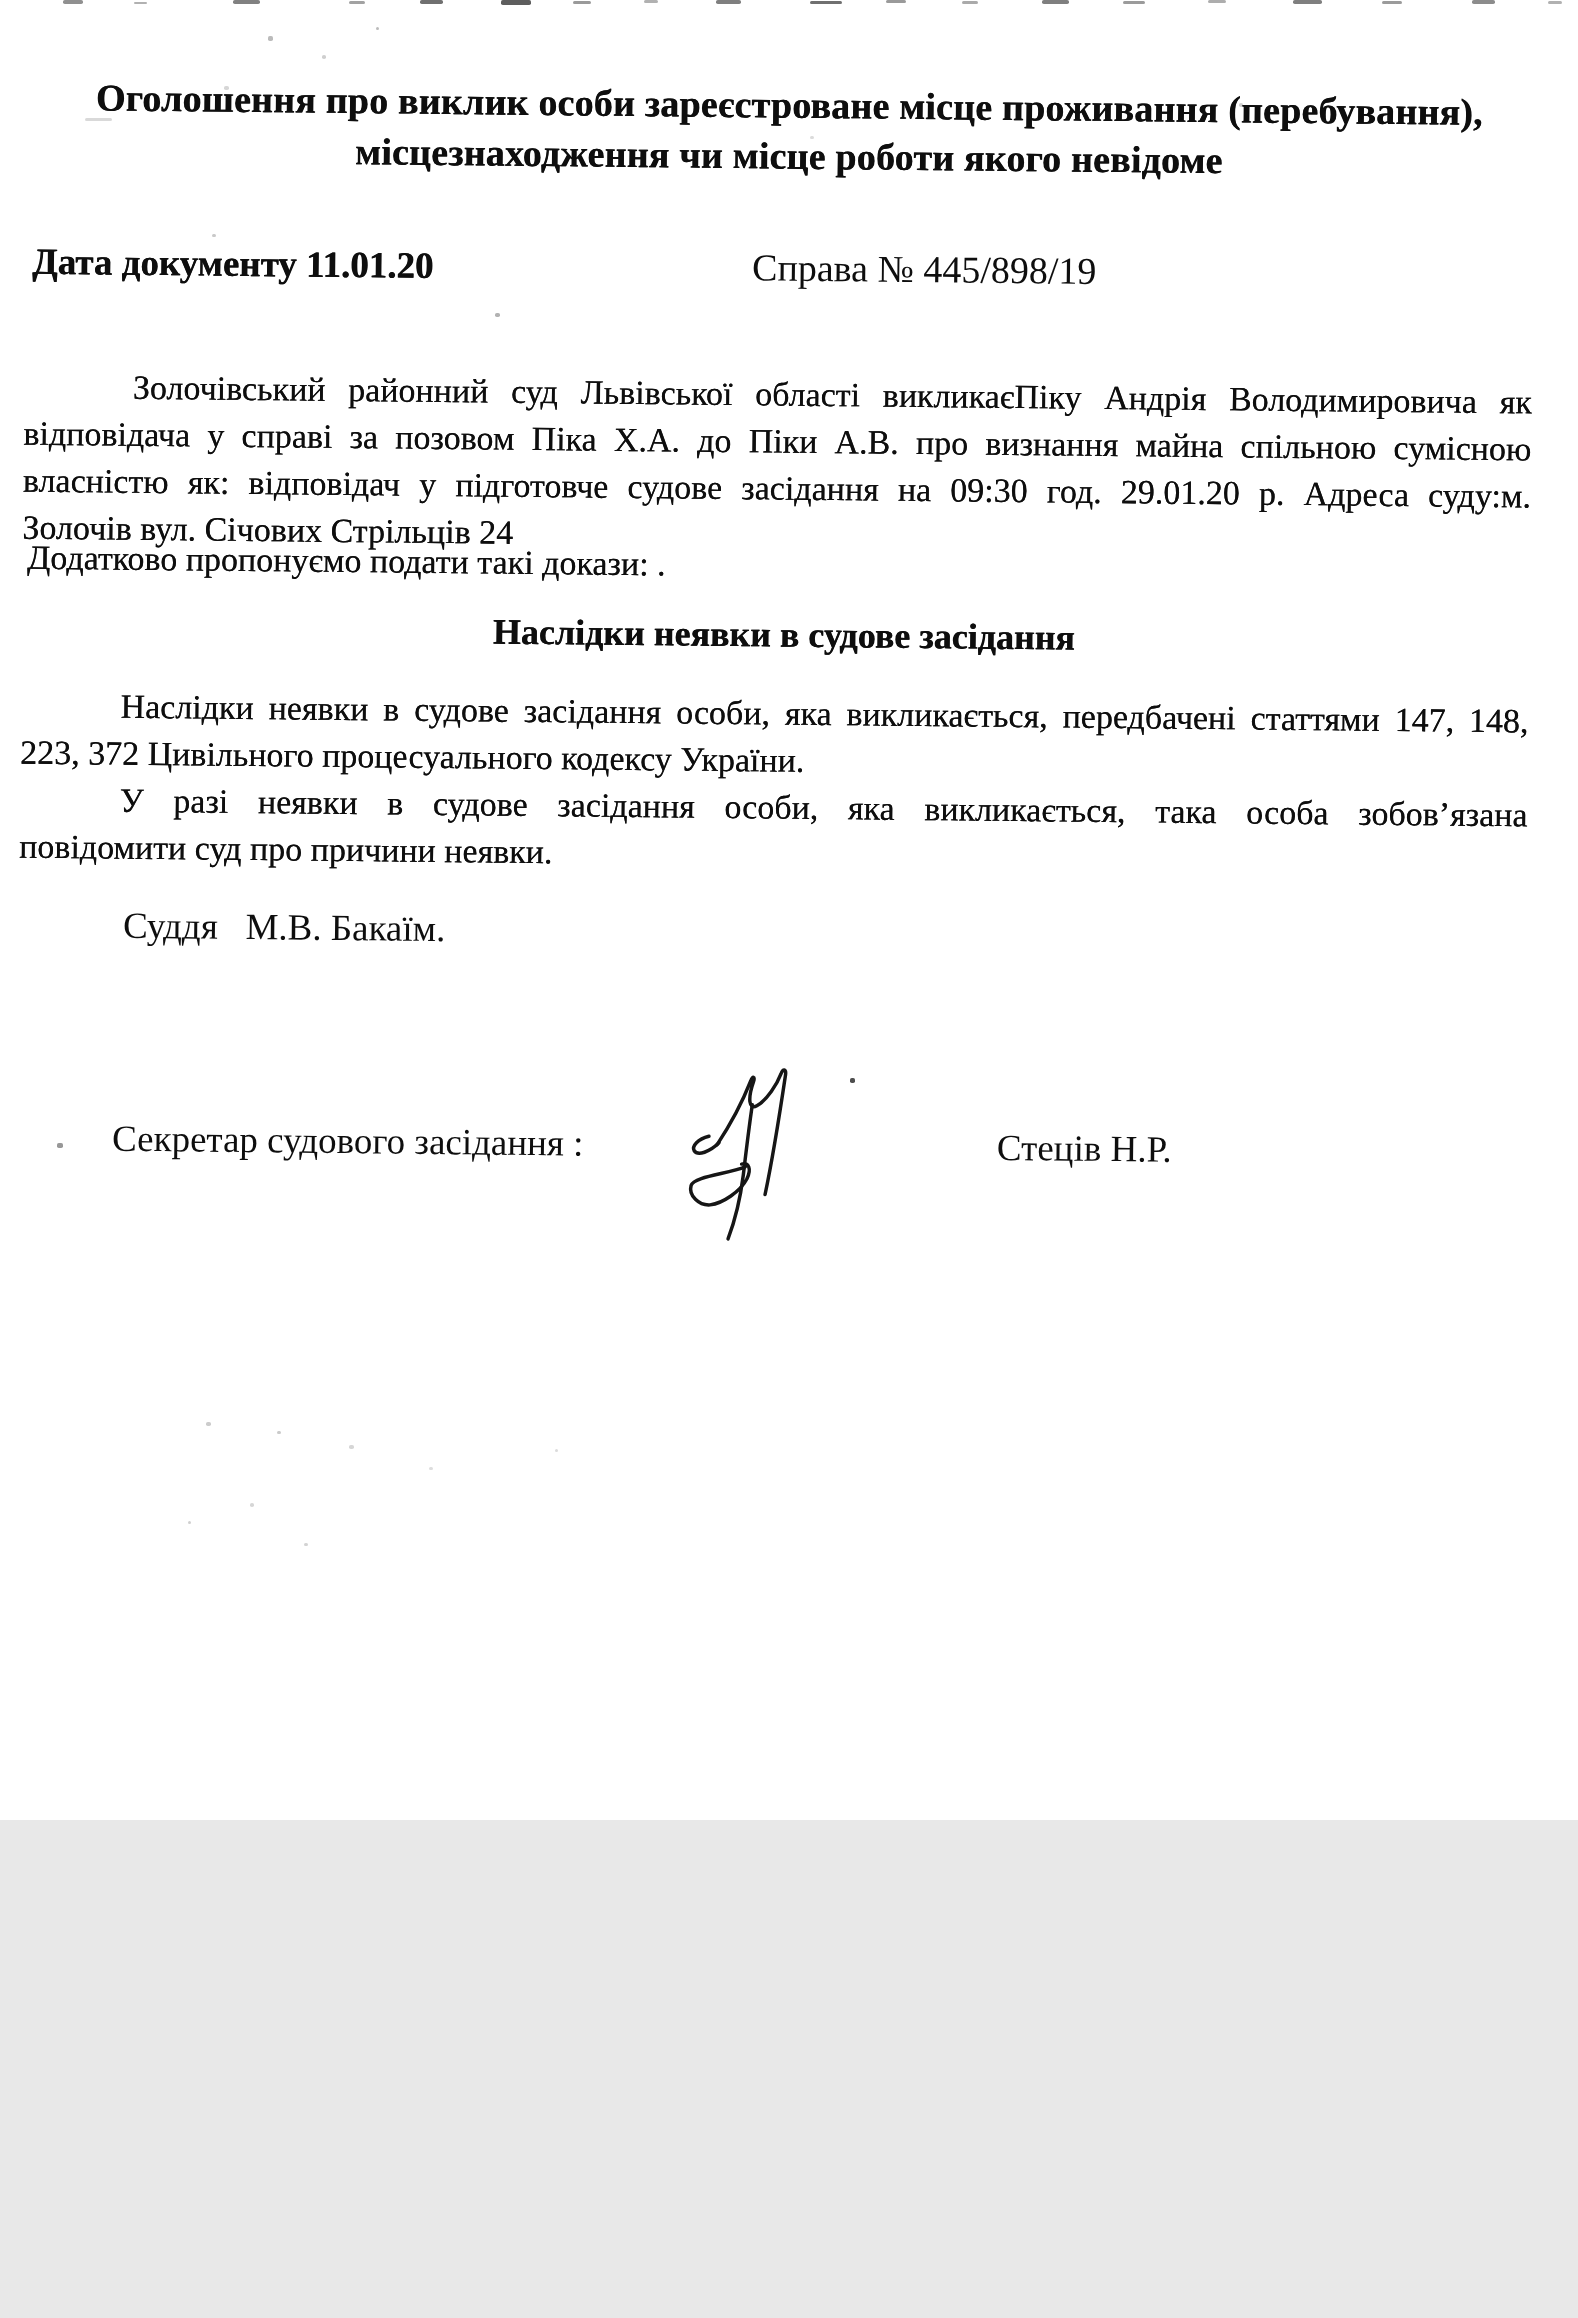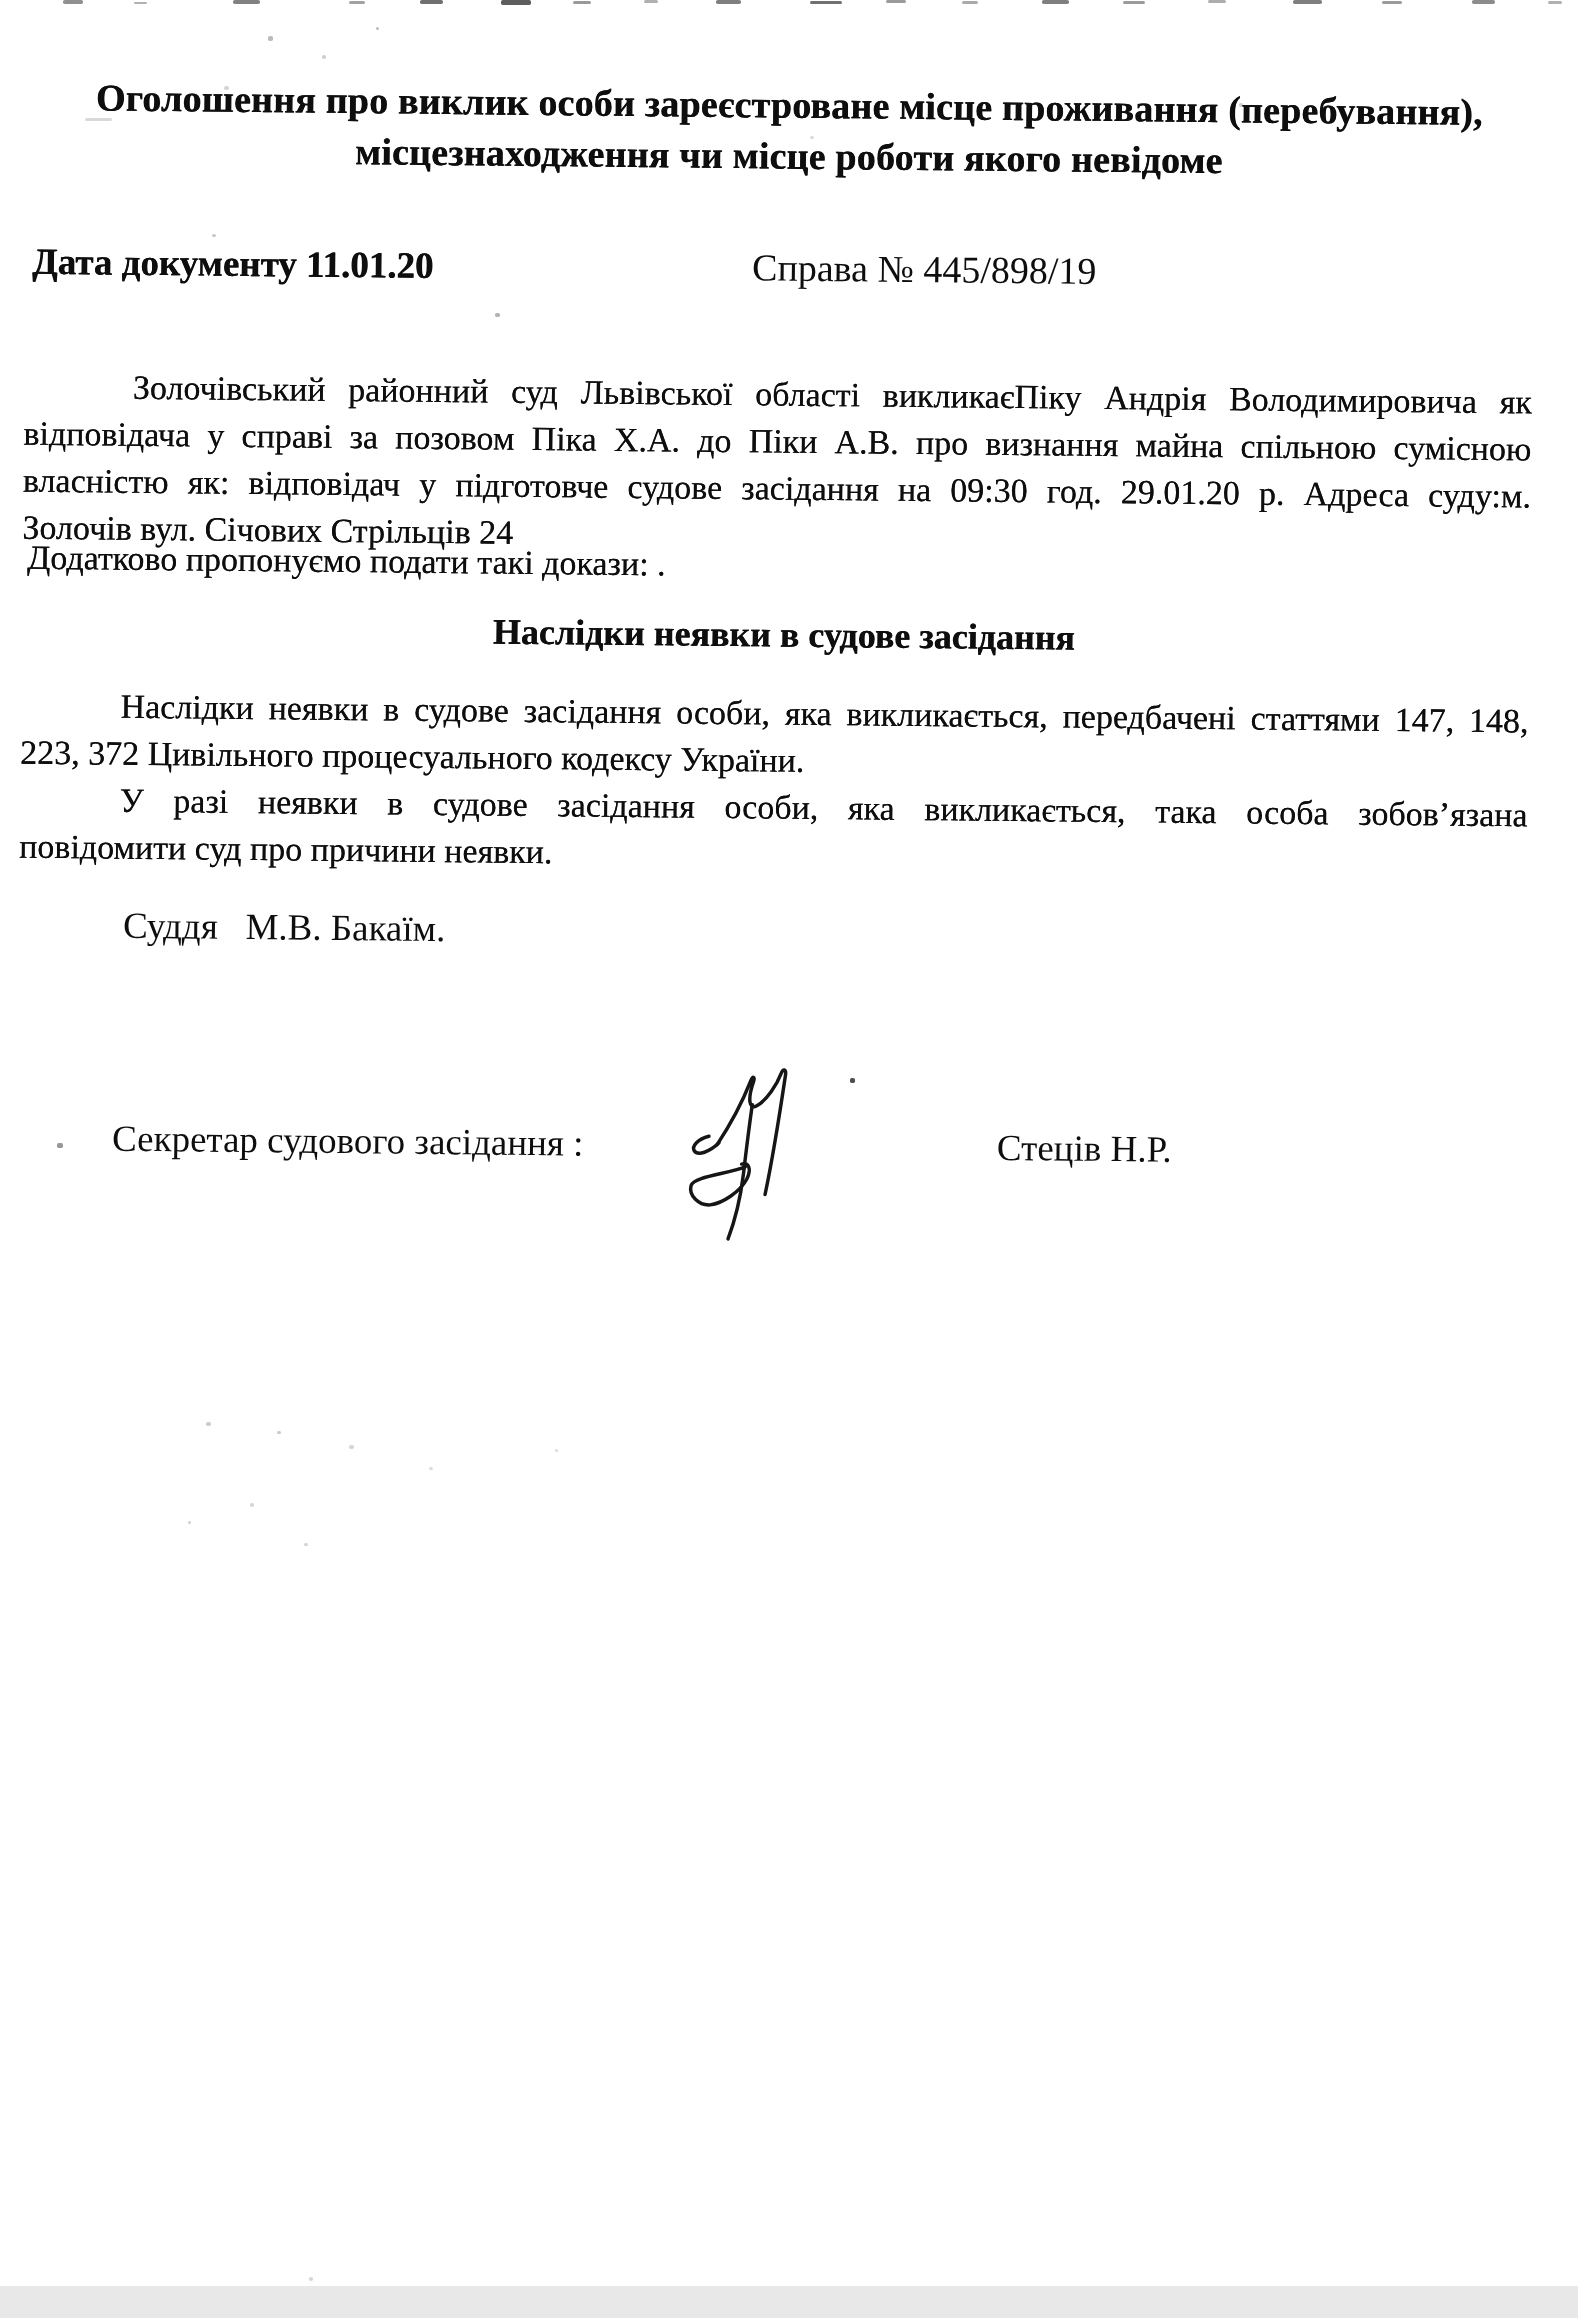--- a/index.html
+++ b/index.html
@@ -1,18 +1,18 @@
 <!DOCTYPE html>
 <html style="font-size:14.3px"><head>
 <meta charset="utf-8">
 <style>
   html,body{margin:0;padding:0;background:#e8e8e8;}
   .page{
     position:relative;
-    width:1579px;height:2286px;
+    width:1579px;height:1820px;
     background:#ffffff;
     overflow:hidden;
     font-family:"Liberation Serif", serif;
     color:#0e0e0e;
     margin:0 auto;
   }
   .tilt{
     position:absolute;left:0;top:0;width:1579px;height:2319px;
     transform:rotate(0.6deg);
     transform-origin:54px 89px;

